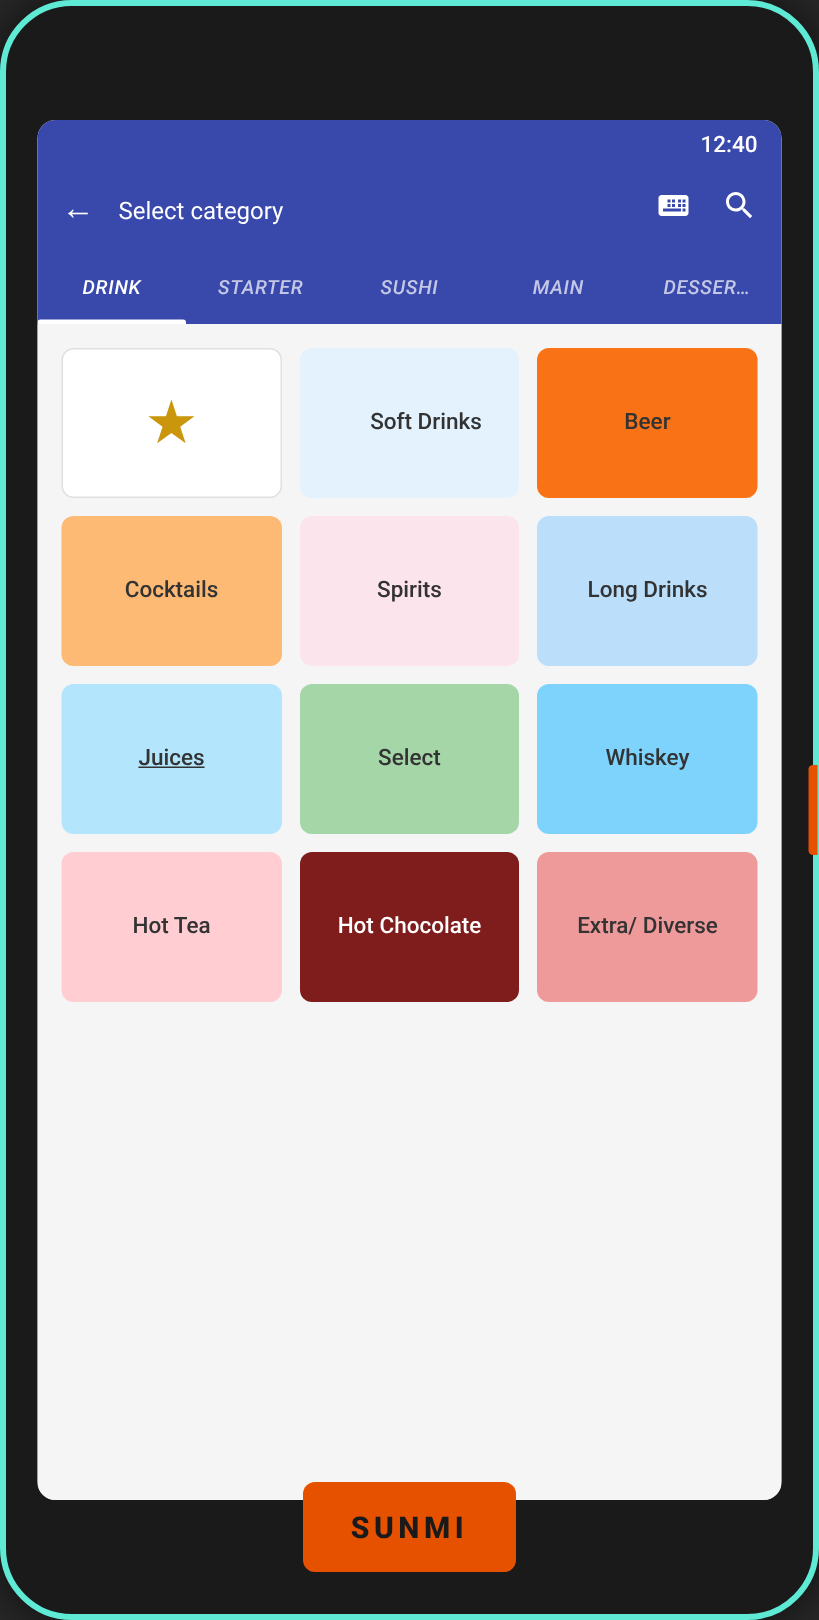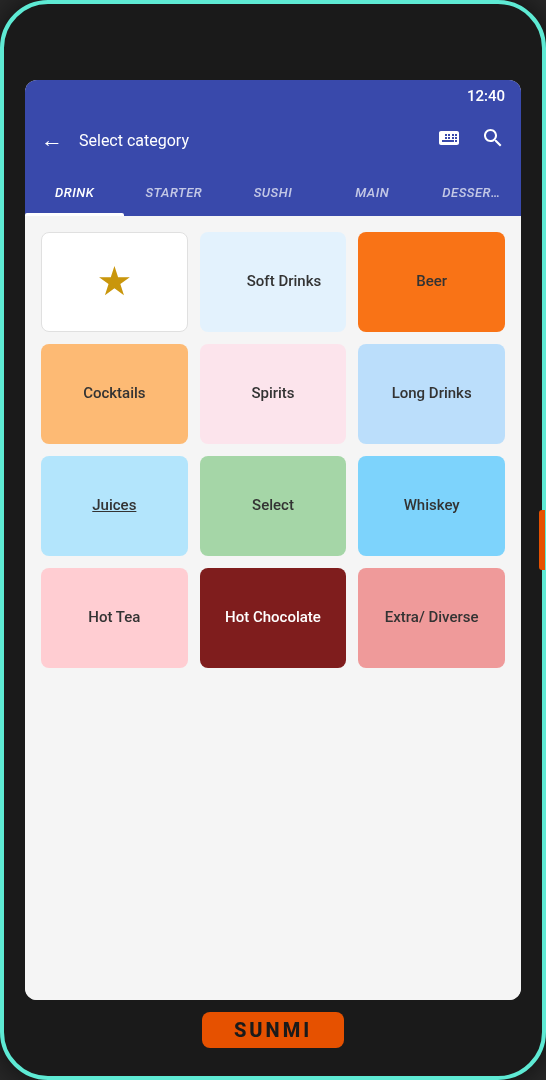--- a/index.html
+++ b/index.html
@@ -172,21 +172,21 @@
       font-size: 40px;
       color: #c9960c;
     }
 
     
     .phone-bottom {
       position: absolute;
       bottom: 28px;
       background: #e65100;
       border-radius: 8px;
-      padding: 6px 32px;
+      padding: 18px 32px;
     }
 
     .brand-text {
       color: #1a1a1a;
       font-size: 20px;
       font-weight: 800;
       letter-spacing: 3px;
     }
 
     

